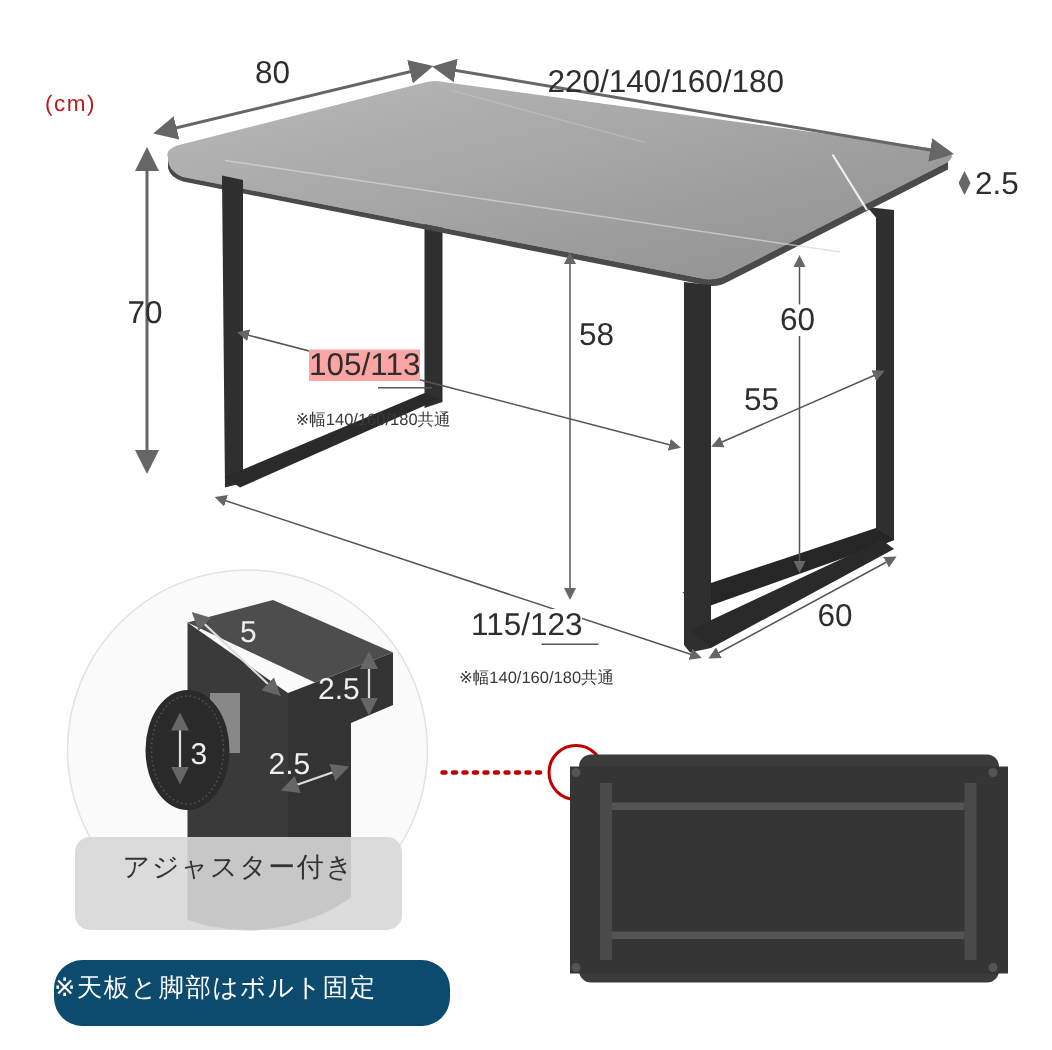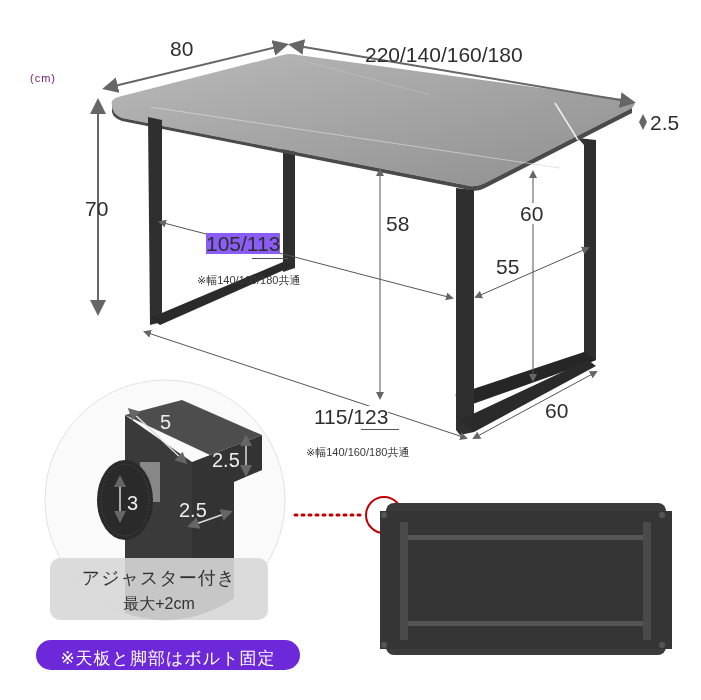--- a/index.html
+++ b/index.html
@@ -5,21 +5,21 @@
   html,body{margin:0;padding:0;background:#fff;}
   body{width:701px;height:700px;position:relative;overflow:hidden;font-family:"Liberation Sans","DejaVu Sans",sans-serif;color:#2b2b2b;}
   .lbl{position:absolute;white-space:nowrap;line-height:1;color:#2e2e2e;}
   .big{font-size:21px;font-weight:300;}
   .note{font-size:11px;color:#3a3a3a;}
   svg.main{position:absolute;left:0;top:0;}
   .underline{position:absolute;height:1px;background:#555;}
   .pill-adj{position:absolute;left:50px;top:558px;width:218px;height:62px;background:rgba(215,215,215,0.9);border-radius:10px;text-align:center;}
   .pill-adj .l1{font-size:18px;color:#333;margin-top:8px;letter-spacing:1px;}
   .pill-adj .l2{font-size:16px;color:#333;margin-top:4px;}
-  .pill-bolt{position:absolute;left:36px;top:640px;width:264px;height:30px;background:#6d28d9;border-radius:19px;color:#fff;font-size:17px;line-height:38px;text-align:center;letter-spacing:1px;}
+  .pill-bolt{position:absolute;left:36px;top:640px;width:264px;height:44px;background:#0c4a6e;border-radius:19px;color:#fff;font-size:17px;line-height:38px;text-align:left;letter-spacing:1px;}
 </style>
 </head>
 <body>
 
 <svg class="main" width="701" height="700" viewBox="0 0 701 700">
   <defs>
     <marker id="ah" markerWidth="8" markerHeight="8" refX="6" refY="4" orient="auto">
       <path d="M0,0 L8,4 L0,8 z" fill="#666"></path>
     </marker>
     <marker id="ahs" markerWidth="8" markerHeight="8" refX="2" refY="4" orient="auto">
@@ -95,39 +95,38 @@
     <rect x="408" y="621" width="235" height="5" fill="#555"></rect>
     <rect x="400" y="522" width="8" height="118" fill="#4a4a4a"></rect>
     <rect x="643" y="522" width="8" height="118" fill="#4a4a4a"></rect>
     <circle cx="384" cy="515" r="3" fill="#555"></circle>
     <circle cx="662" cy="515" r="3" fill="#555"></circle>
     <circle cx="384" cy="645" r="3" fill="#555"></circle>
     <circle cx="662" cy="645" r="3" fill="#555"></circle>
   </g>
 </svg>
 
-<div class="lbl" style="left:30px;top:73px;font-size:11px;color:#701a75;letter-spacing:1px;">(cm)</div>
+<div class="lbl" style="left:30px;top:62px;font-size:15px;color:#b91c1c;letter-spacing:1px;">(cm)</div>
 <div class="lbl big" style="left:170px;top:38px;">80</div>
 <div class="lbl big" style="left:365px;top:44px;">220/140/160/180</div>
 <div class="lbl big" style="left:650px;top:112px;">2.5</div>
 <div class="lbl big" style="left:62px;top:198px;margin-left:23px;">70</div>
 <div class="lbl big" style="left:386px;top:213px;">58</div>
 <div class="lbl big" style="left:520px;top:203px;background:#fff;">60</div>
 <div class="lbl big" style="left:496px;top:256px;background:#fff;">55</div>
-<div class="lbl big" style="left:206px;top:233px;background:#8b5cf6;">105/113</div>
+<div class="lbl big" style="left:206px;top:233px;background:#fca5a5;">105/113</div>
 <div class="underline" style="left:252px;top:258px;width:36px;"></div>
 <div class="lbl note" style="left:197px;top:275px;">※幅140/160/180共通</div>
 <div class="lbl big" style="left:314px;top:406px;background:#fff;">115/123</div>
 <div class="underline" style="left:361px;top:429px;width:38px;"></div>
 <div class="lbl note" style="left:306px;top:447px;">※幅140/160/180共通</div>
 <div class="lbl big" style="left:545px;top:400px;">60</div>
 
 <div class="lbl" style="left:160px;top:412px;font-size:20px;color:#eee;">5</div>
 <div class="lbl" style="left:212px;top:450px;font-size:20px;color:#eee;">2.5</div>
 <div class="lbl" style="left:127px;top:493px;font-size:20px;color:#eee;">3</div>
 <div class="lbl" style="left:179px;top:500px;font-size:20px;color:#eee;">2.5</div>
 
 <div class="pill-adj">
   <div class="l1">アジャスター付き</div>
-  <div class="l2">最大+2cm</div>
 </div>
 
 <div class="pill-bolt">※天板と脚部はボルト固定</div>
 
 </body></html>

